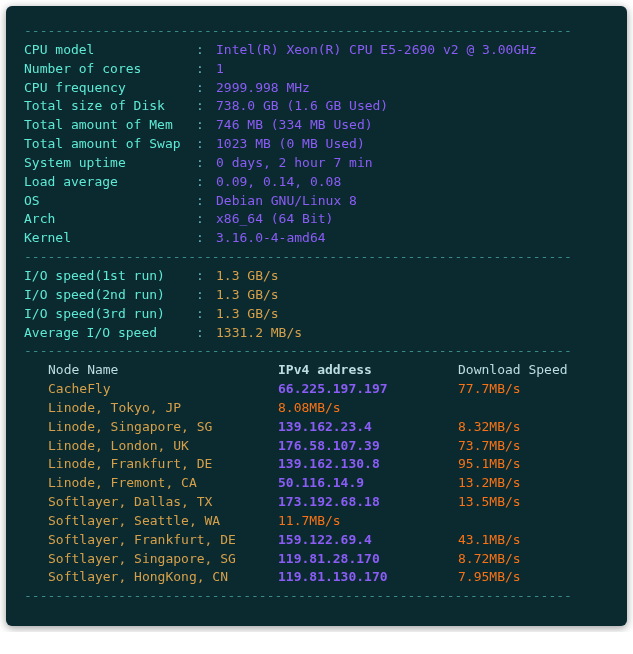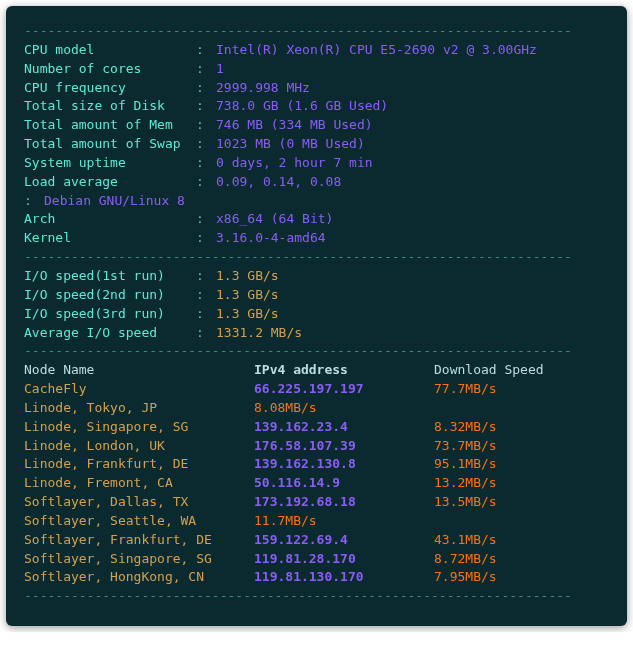--- a/index.html
+++ b/index.html
@@ -26,21 +26,21 @@
     overflow: hidden;
   }
   .colon { color: #6bb5bb; }
   .val-cyan { color: #8b5cf6; }
   .val-yellow { color: #d6a04a; }
   .val-red { color: #f97316; }
   .specrow { display: flex; }
   .specrow .lbl { width: 172px; color: #5eead4; white-space: pre; }
   .specrow .sep { width: 20px; color: #6bb5bb; }
   .specrow .val { }
-  .noderow { display: flex; }
+  .noderow { display: flex; margin-left: 24px; }
   .noderow .c1 { width: 230px; }
   .noderow .c2 { width: 180px; font-weight: bold; }
   .noderow .c3 { }
   .hdr { color: #bcdde2; }
 </style>
 </head>
 <body>
 
 <div class="terminal">
 
@@ -81,20 +81,21 @@
         <span class="lbl">System uptime        </span>
         <span class="sep colon">: </span>
         <span class="val val-cyan">0 days, 2 hour 7 min</span>
       </div>
       <div class="specrow">
         <span class="lbl">Load average         </span>
         <span class="sep colon">: </span>
         <span class="val val-cyan">0.09, 0.14, 0.08</span>
       </div>
       <div class="specrow">
+        <span class="lbl">OS                   </span>
         <span class="sep colon">: </span>
         <span class="val val-cyan">Debian GNU/Linux 8</span>
       </div>
       <div class="specrow">
         <span class="lbl">Arch                 </span>
         <span class="sep colon">: </span>
         <span class="val val-cyan">x86_64 (64 Bit)</span>
       </div>
       <div class="specrow">
         <span class="lbl">Kernel               </span>

